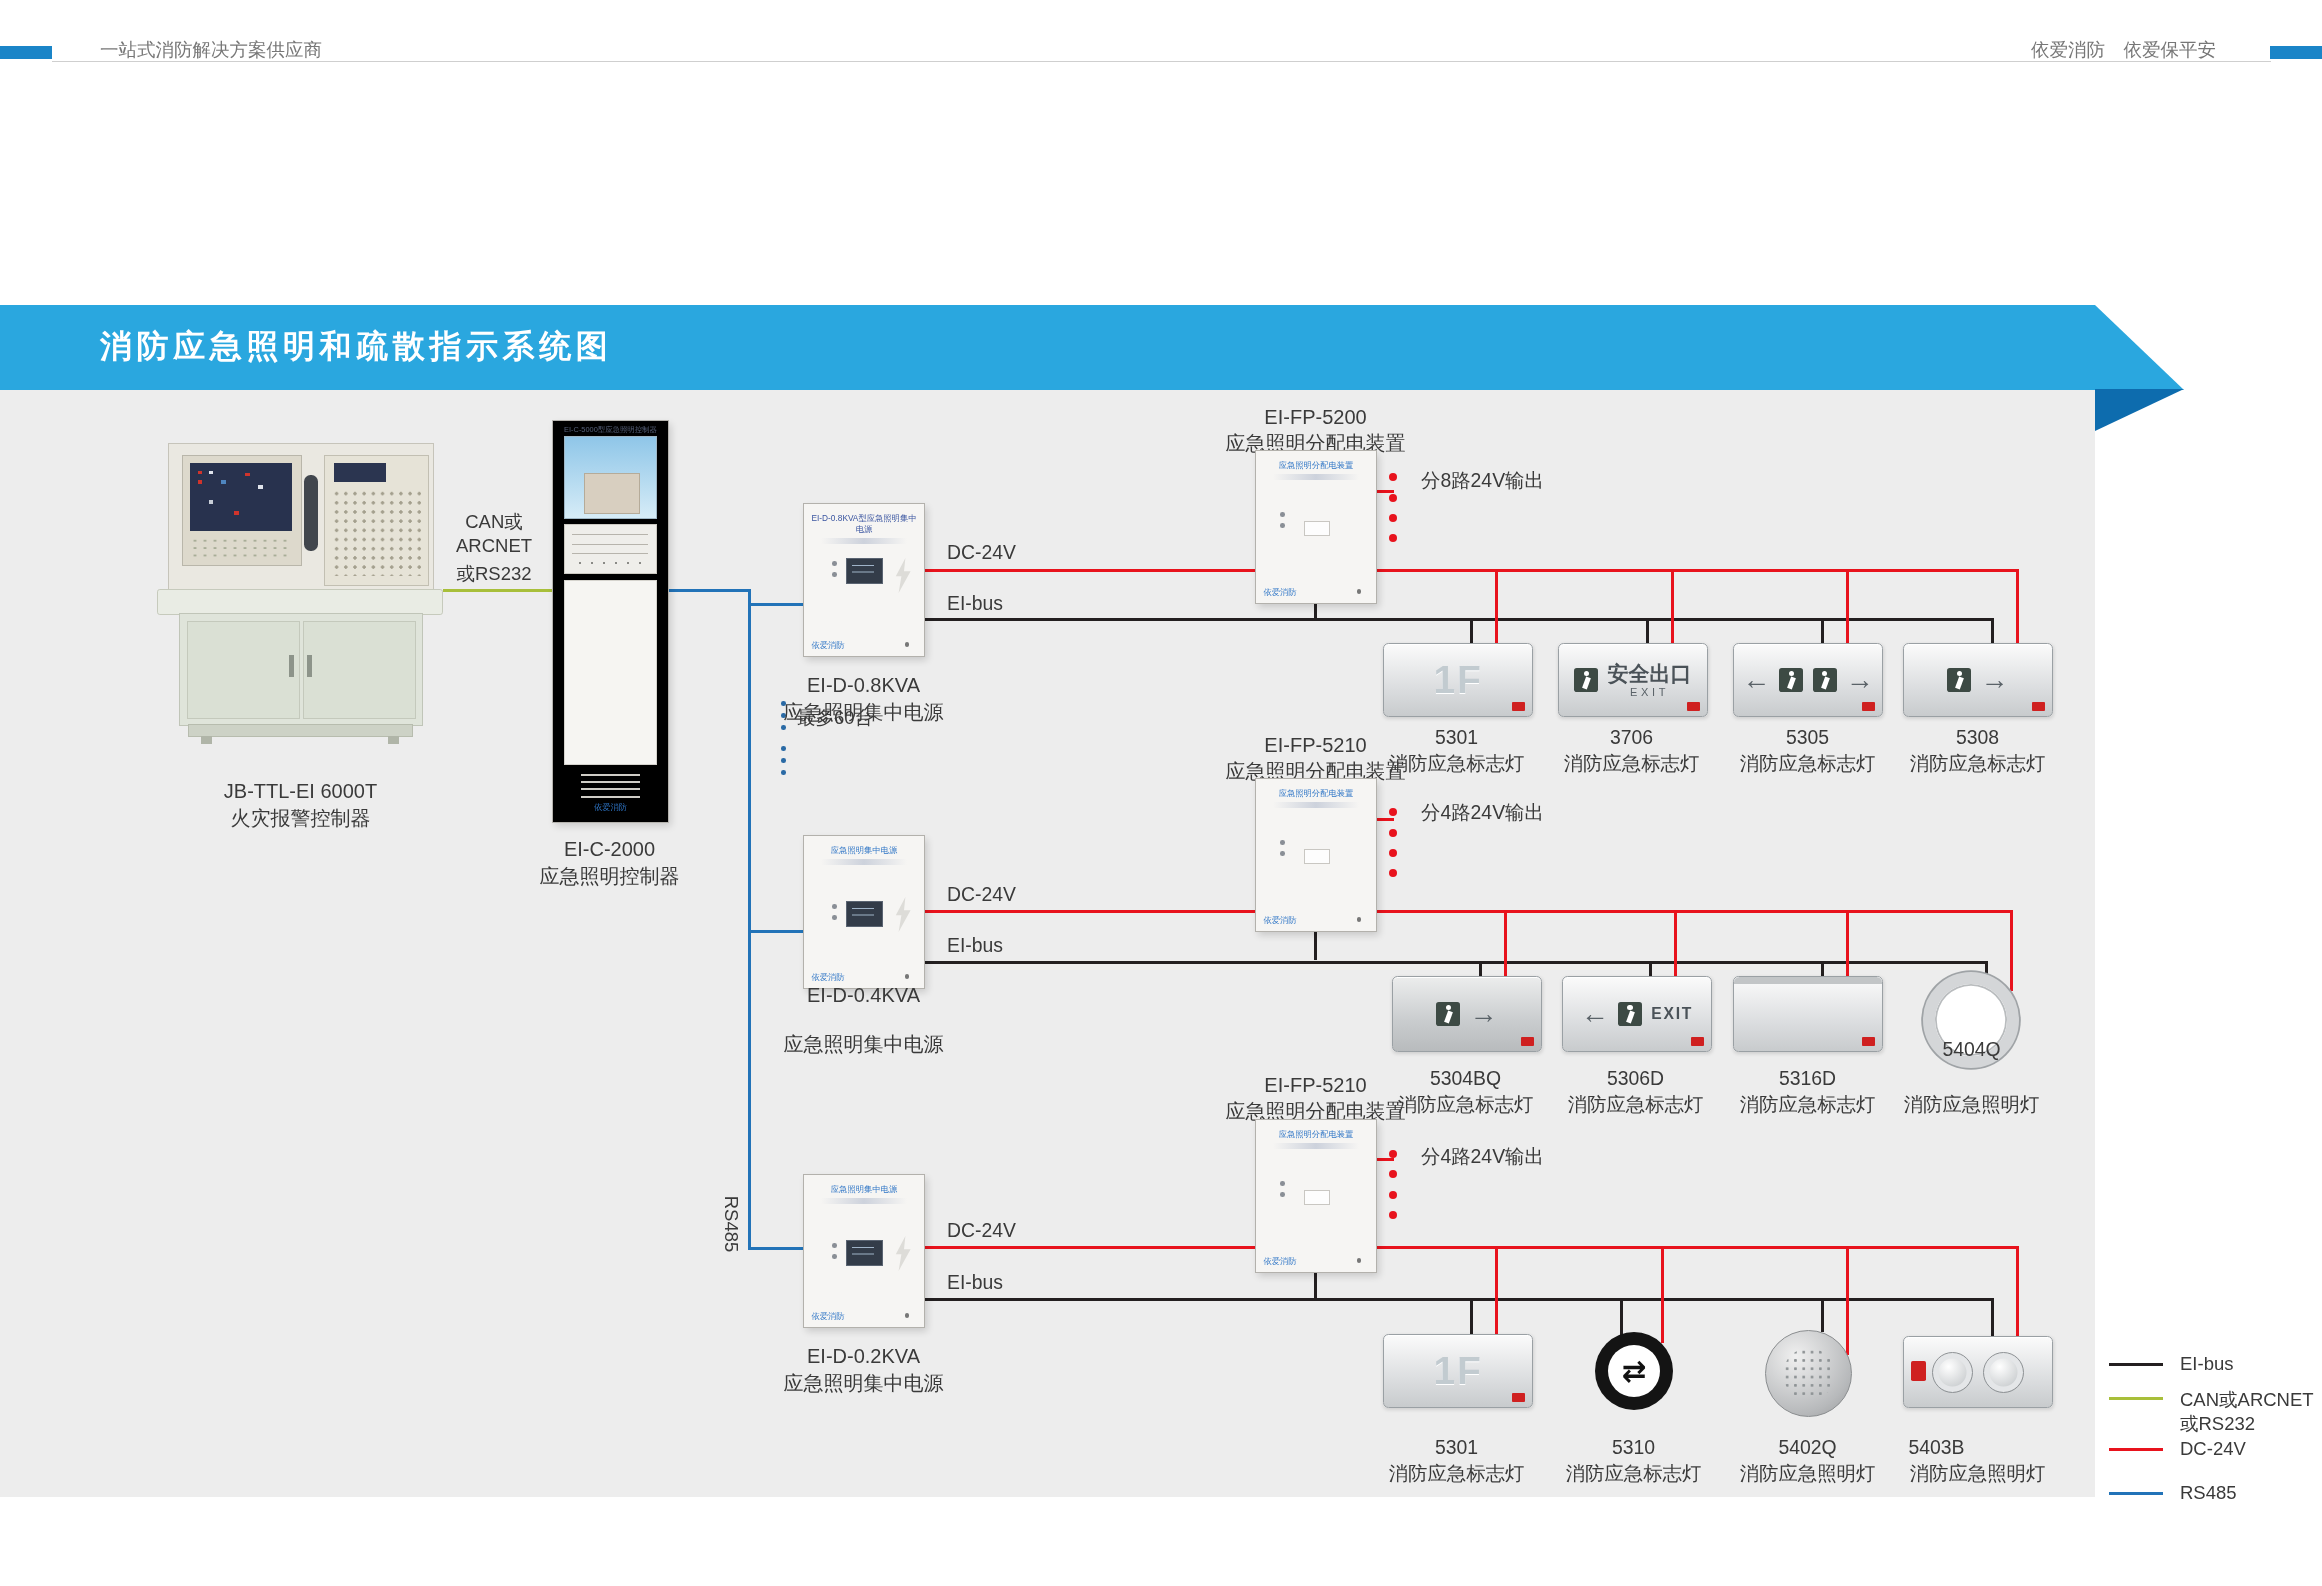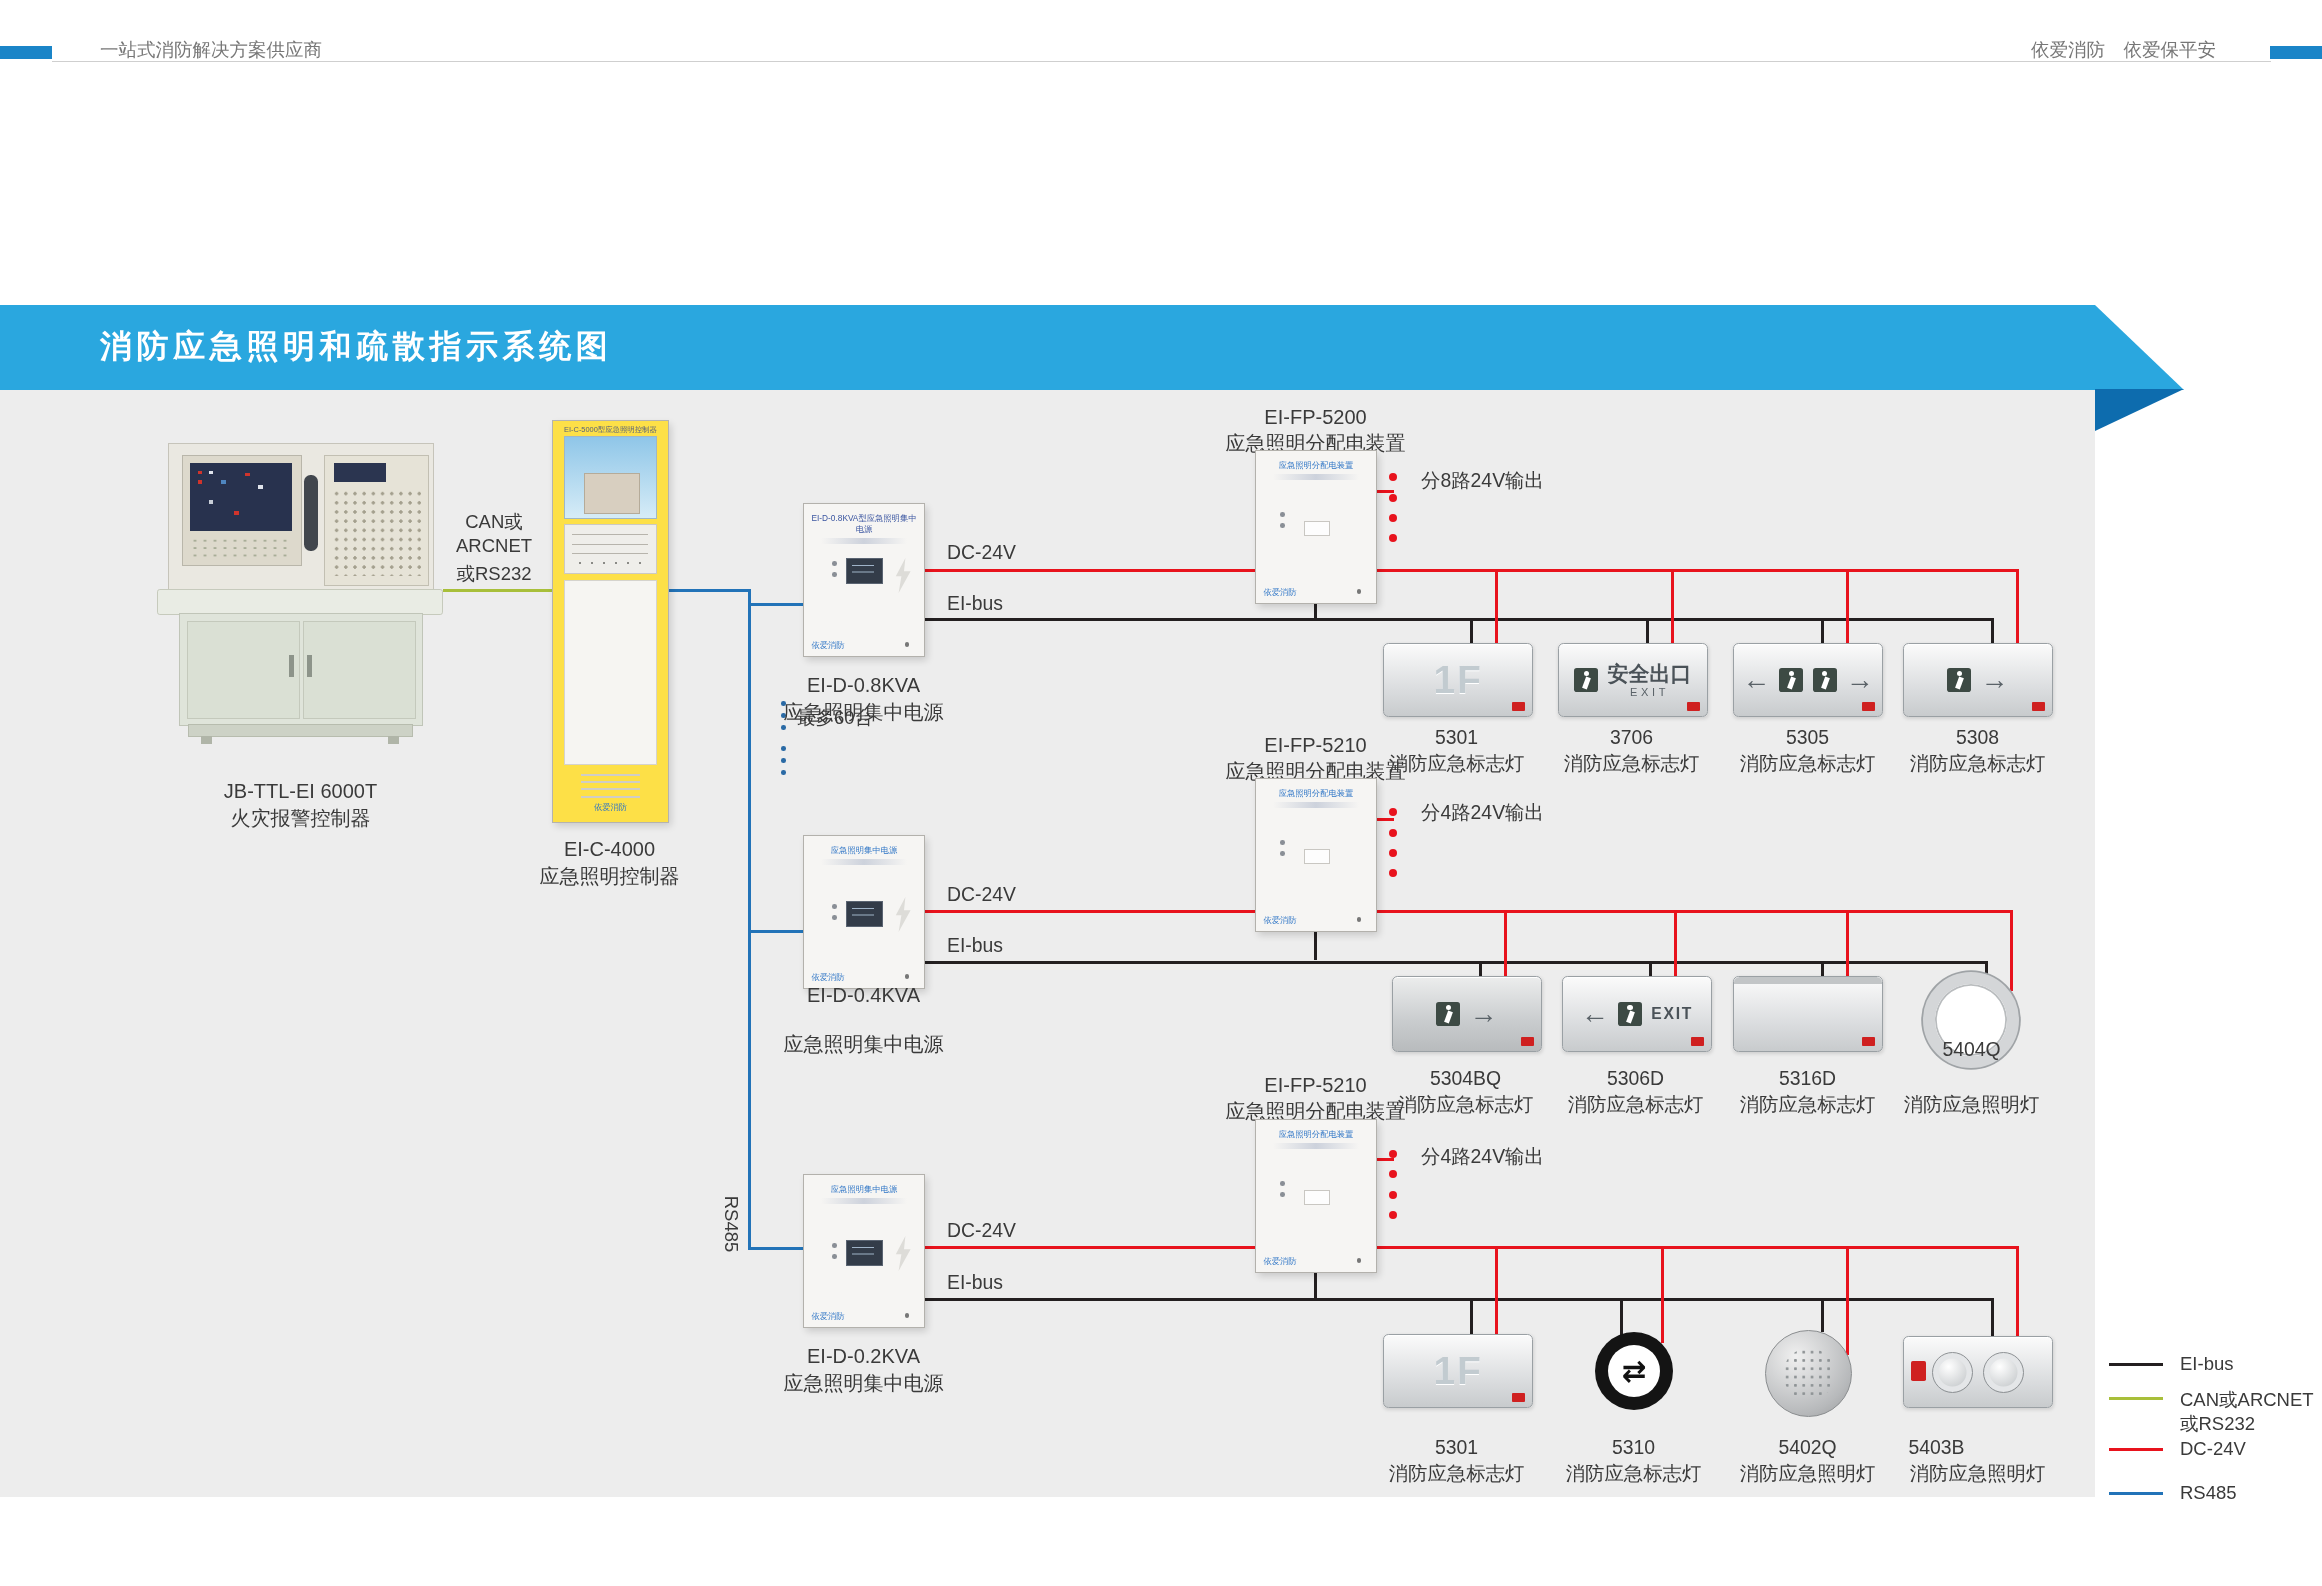--- a/index.html
+++ b/index.html
@@ -46,21 +46,21 @@
   .c-p2scr{position:absolute;left:9.2px;top:7.4px;width:52px;height:18.5px;background:#2b3550;}
   .c-p2keys{position:absolute;left:7.4px;top:33px;width:89px;height:87px;
     background-image:radial-gradient(#a39f8d 1.4px,transparent 1.9px);background-size:9.2px 9.2px;}
   .c-desk{position:absolute;left:0;top:146px;width:284px;height:24px;background:#e9ece4;border:0.9px solid #c6cabc;border-radius:2.8px;}
   .c-body{position:absolute;left:22px;top:170px;width:242px;height:111px;background:#dfe4da;border:0.9px solid #c0c5b8;}
   .c-door{position:absolute;top:7.4px;width:111px;height:96px;background:#dae0d4;border:0.9px solid #c4c9bc;}
   .c-h{position:absolute;top:41px;width:4.6px;height:22px;background:#8d948a;}
   .c-base{position:absolute;left:31px;top:281px;width:223px;height:11px;background:#cdd2c6;border:0.9px solid #b7bcae;}
   .c-foot{position:absolute;top:293px;width:11px;height:8.3px;background:#b0b5a8;}
   
-  .cabinet{position:absolute;left:552px;top:420px;width:115px;height:401px;background:#fde047;border:0.9px solid #b5b3ae;box-shadow:2.8px 3.7px 7.4px rgba(0,0,0,.15);}
+  .cabinet{position:absolute;left:552px;top:420px;width:115px;height:401px;background:#000000;border:0.9px solid #b5b3ae;box-shadow:2.8px 3.7px 7.4px rgba(0,0,0,.15);}
   .cab-cap{position:absolute;left:0;top:3.7px;width:100%;text-align:center;font-size:7.4px;color:#57617a;}
   .cab-photo{position:absolute;left:11px;top:14.8px;width:91px;height:81px;background:linear-gradient(180deg,#8fc6e8,#d6ecf7);border:0.9px solid #9fb7c6;}
   .cab-bld{position:absolute;left:18.5px;bottom:3.7px;width:54px;height:39px;background:#d8cfc0;border:0.9px solid #b5ab99;}
   .cab-ind{position:absolute;left:11px;top:103px;width:91px;height:48px;background:#efeeea;border:0.9px solid #ccc9c2;}
   .cab-line{position:absolute;left:7.4px;width:76px;height:0.9px;background:#b7b4ac;}
   .cab-dots{position:absolute;left:9.2px;top:35px;width:74px;height:5.5px;
     background-image:radial-gradient(#8a8a86 1.4px,transparent 1.8px);background-size:12px 5.5px;}
   .cab-door{position:absolute;left:11px;top:159px;width:91px;height:183px;background:#f6f5f2;border:0.9px solid #d5d3cd;}
   .cab-vent{position:absolute;left:28px;width:59px;height:1.8px;background:#cfcdc6;}
   .cab-brand{position:absolute;left:0;bottom:9.2px;width:100%;text-align:center;font-size:8.3px;color:#2e75c6;}
@@ -259,21 +259,21 @@
     <div class="cab-line" style="top:28px"></div>
     <div class="cab-dots"></div>
   </div>
   <div class="cab-door"></div>
   <div class="cab-vent" style="top:353px"></div>
   <div class="cab-vent" style="top:360px"></div>
   <div class="cab-vent" style="top:367px"></div>
   <div class="cab-vent" style="top:375px"></div>
   <div class="cab-brand">依爱消防</div>
 </div>
-<div class="dev-lbl" style="left:517px;top:838px">EI-C-4000</div>
+<div class="dev-lbl" style="left:517px;top:838px">EI-C-2000</div>
 <div class="dev-lbl" style="left:517px;top:863px">应急照明控制器</div>
 
 <div class="devbox navy" style="left:803px;top:503px">
   <div class="hdr">EI-D-0.8KVA型应急照明集中电源</div>
   <div class="hdr-bar"></div>
   <div class="disp" style="top:54px"></div>
   <div class="inddot" style="left:28px;top:57px"></div>
   <div class="zig"></div>
   <div class="brand">依爱消防</div>
   <div class="keyhole"></div>

